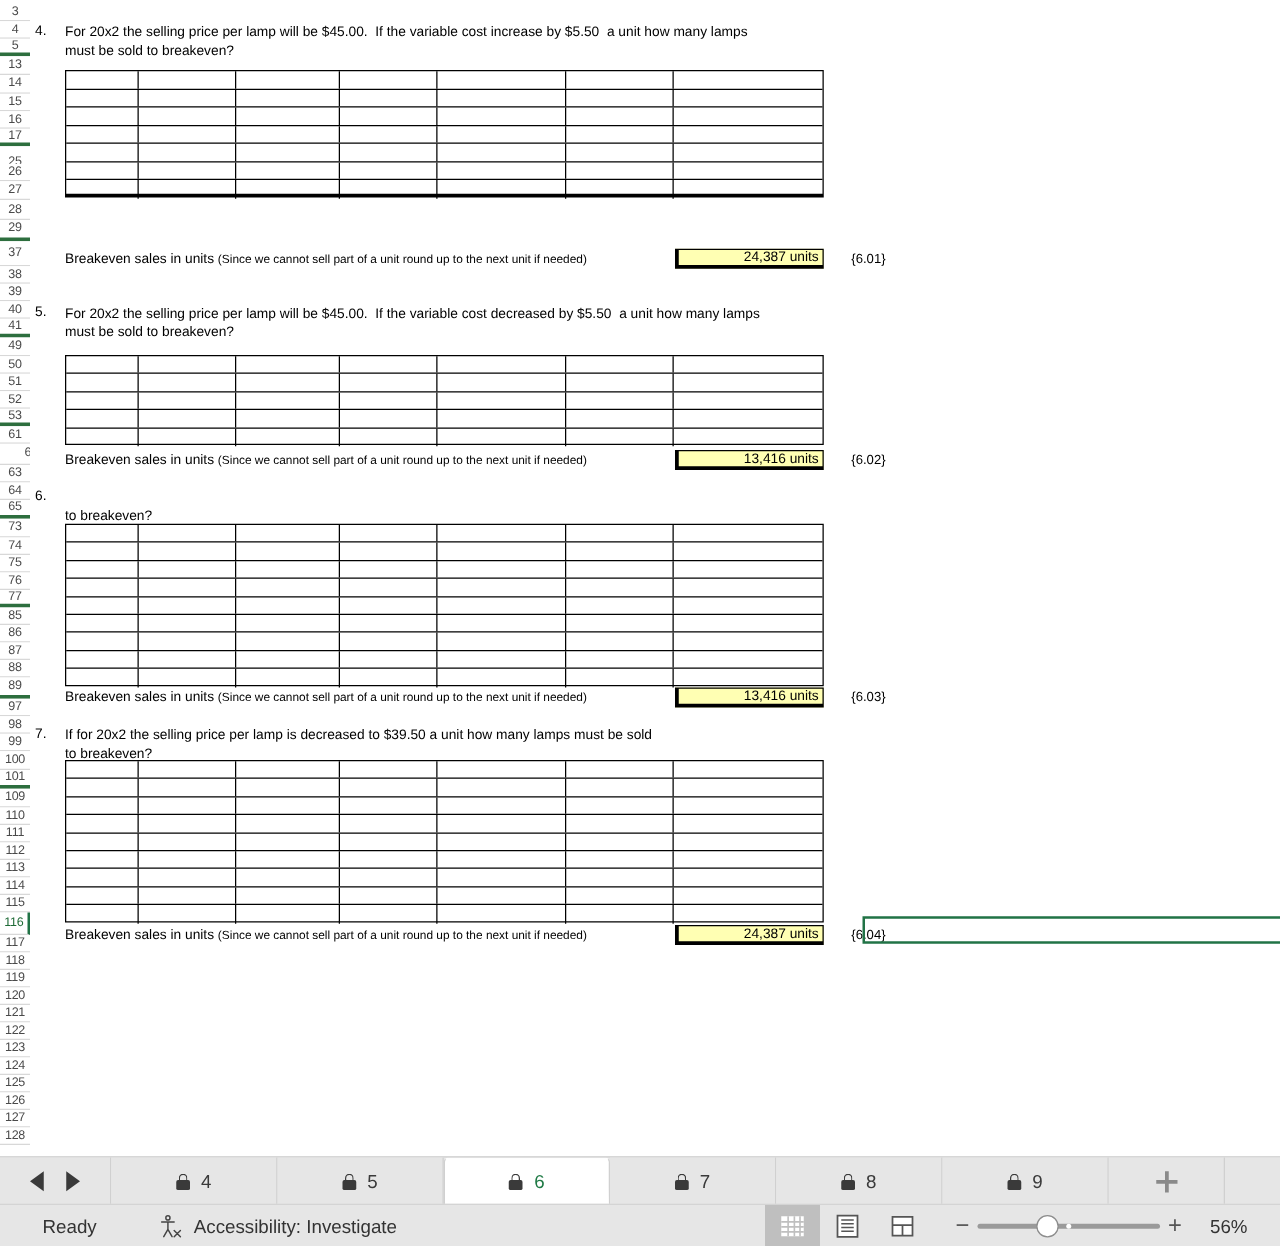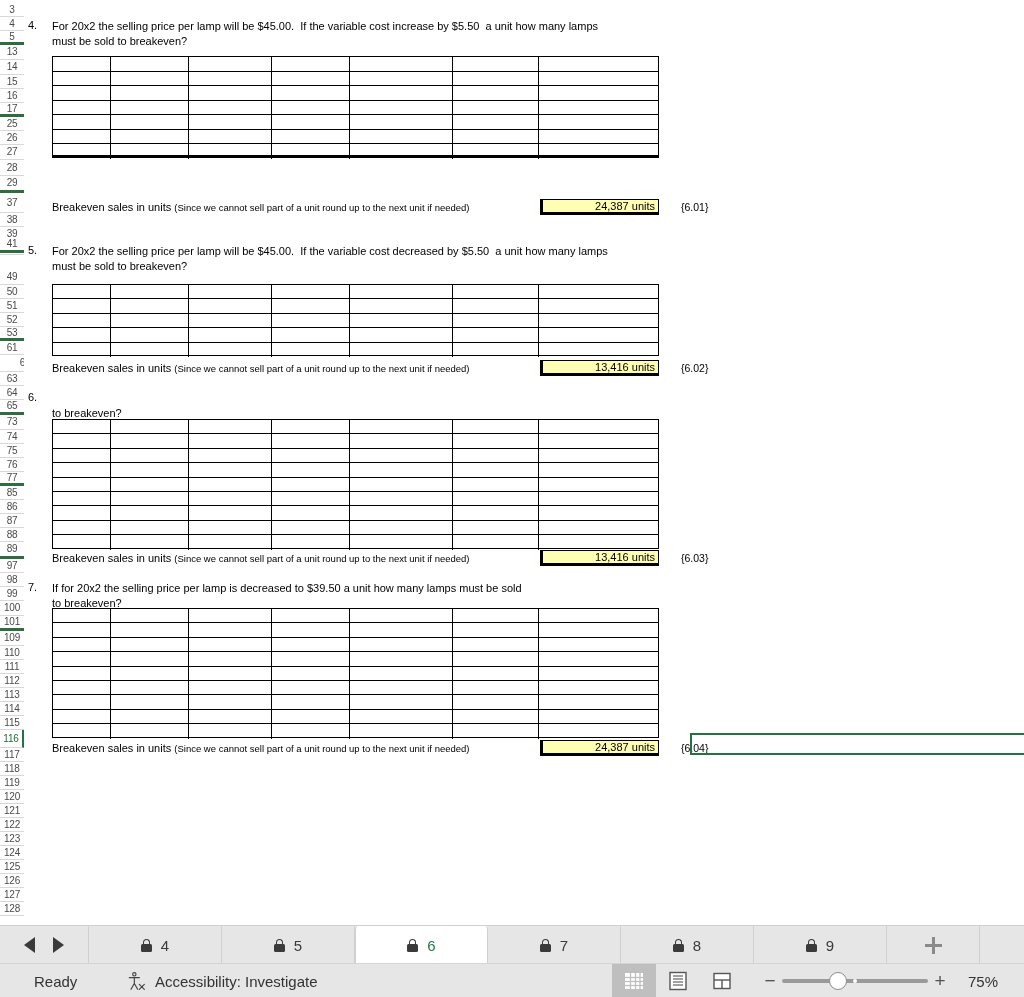--- a/index.html
+++ b/index.html
@@ -355,30 +355,30 @@
 
     <div id="row-header">
         <div class="rh-cell" style="top: 3px; height: 14px;">3</div>
         <div class="rh-cell" style="top: 17px; height: 14px;">4</div>
         <div class="rh-cell grouped" style="top: 31px; height: 14px;">5</div>
         <div class="rh-cell" style="top: 45px; height: 15px;">13</div>
         <div class="rh-cell" style="top: 60px; height: 15px;">14</div>
         <div class="rh-cell" style="top: 75px; height: 14px;">15</div>
         <div class="rh-cell" style="top: 89px; height: 14px;">16</div>
         <div class="rh-cell grouped" style="top: 103px; height: 14px;">17</div>
-        <div class="rh-cell" style="top: 117px; height: 14px;">25</div>
+        <div class="rh-cell" style="top: 117px; height: 26px;">25</div>
         <div class="rh-cell" style="top: 131px; height: 14px;">26</div>
         <div class="rh-cell" style="top: 145px; height: 15px;">27</div>
         <div class="rh-cell" style="top: 160px; height: 16px;">28</div>
         <div class="rh-cell grouped" style="top: 176px; height: 17px;">29</div>
         <div class="rh-cell" style="top: 193px; height: 20px;">37</div>
         <div class="rh-cell" style="top: 213px; height: 14px;">38</div>
         <div class="rh-cell" style="top: 227px; height: 14px;">39</div>
         <div class="rh-cell" style="top: 241px; height: 14px;">40</div>
-        <div class="rh-cell grouped" style="top: 238px; height: 15px; text-align: center;">41</div>
+        <div class="rh-cell grouped" style="top: 255px; height: 15px; text-align: center;">41</div>
         <div class="rh-cell" style="top: 270px; height: 15px;">49</div>
         <div class="rh-cell" style="top: 285px; height: 14px;">50</div>
         <div class="rh-cell" style="top: 299px; height: 14px;">51</div>
         <div class="rh-cell" style="top: 313px; height: 14px;">52</div>
         <div class="rh-cell grouped" style="top: 327px; height: 14px;">53</div>
         <div class="rh-cell" style="top: 341px; height: 14px;">61</div>
         <div class="rh-cell" style="top: 355px; height: 17px; padding-left: 25px;">62</div>
         <div class="rh-cell" style="top: 372px; height: 14px;">63</div>
         <div class="rh-cell" style="top: 386px; height: 14px;">64</div>
         <div class="rh-cell grouped" style="top: 400px; height: 15px;">65</div>
@@ -833,17 +833,17 @@
       </div>
       <div class="zoom-controls">
         <div class="zoom-sign">−</div>
         <div class="zoom-slider">
           <div class="zoom-track"></div>
           <div class="zoom-mid"></div>
           <div class="zoom-thumb"></div>
         </div>
         <div class="zoom-sign">+</div>
       </div>
-      <div id="zoom-level">75%</div>
+      <div id="zoom-level">56%</div>
     </div>
   </div>
 
 </div>
 
 </body></html>

